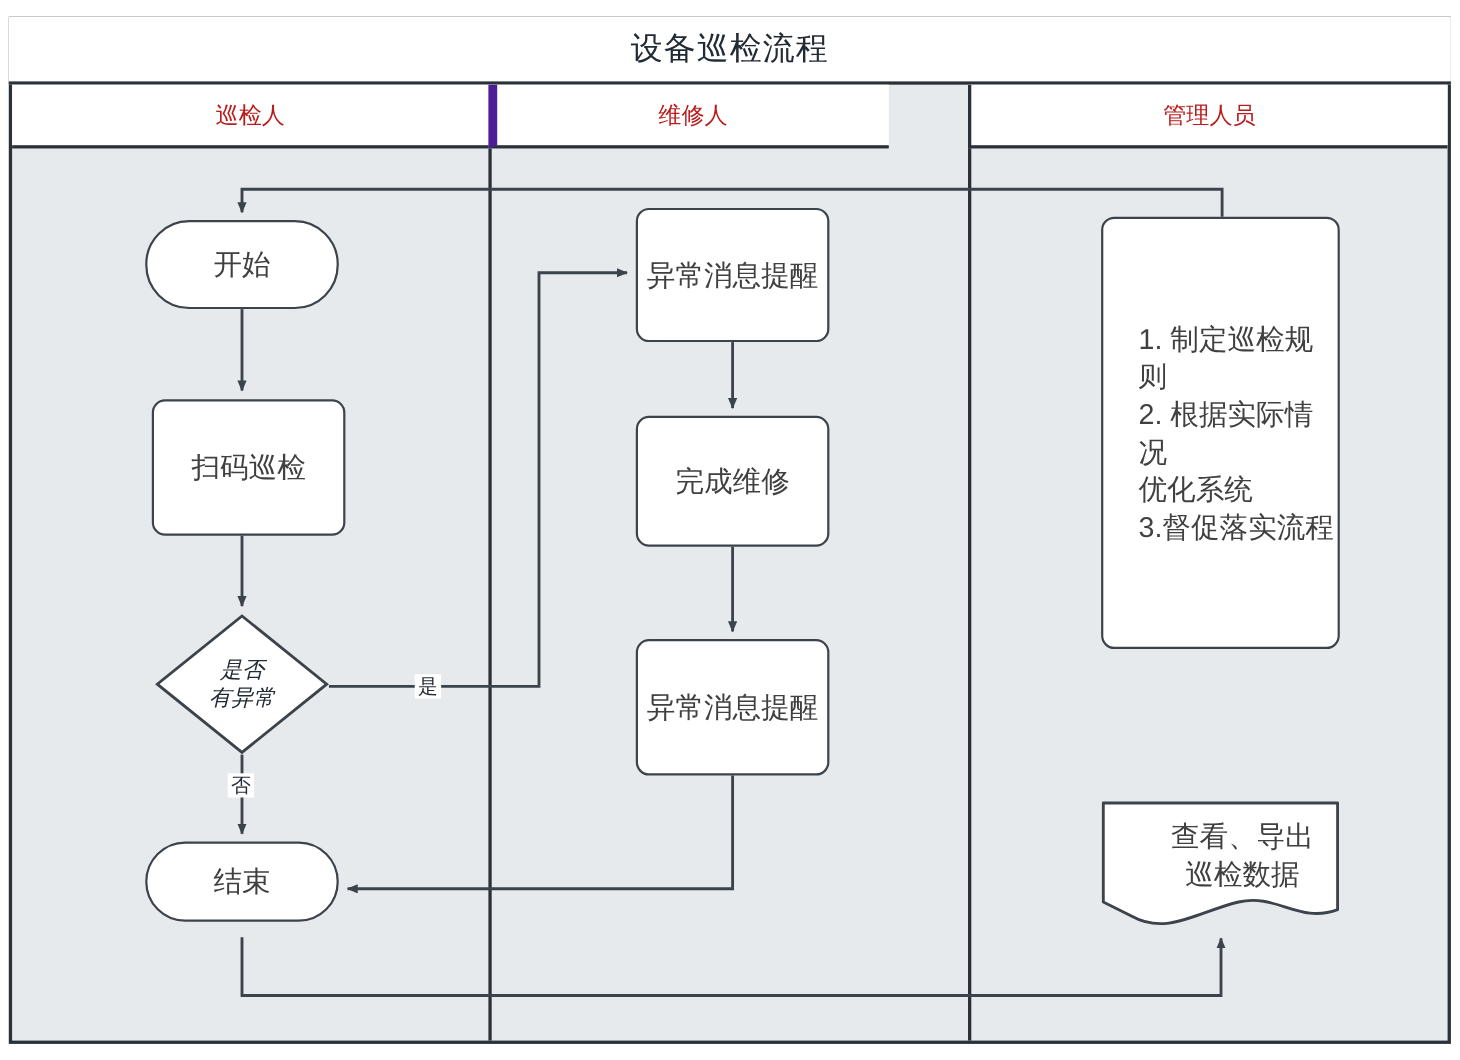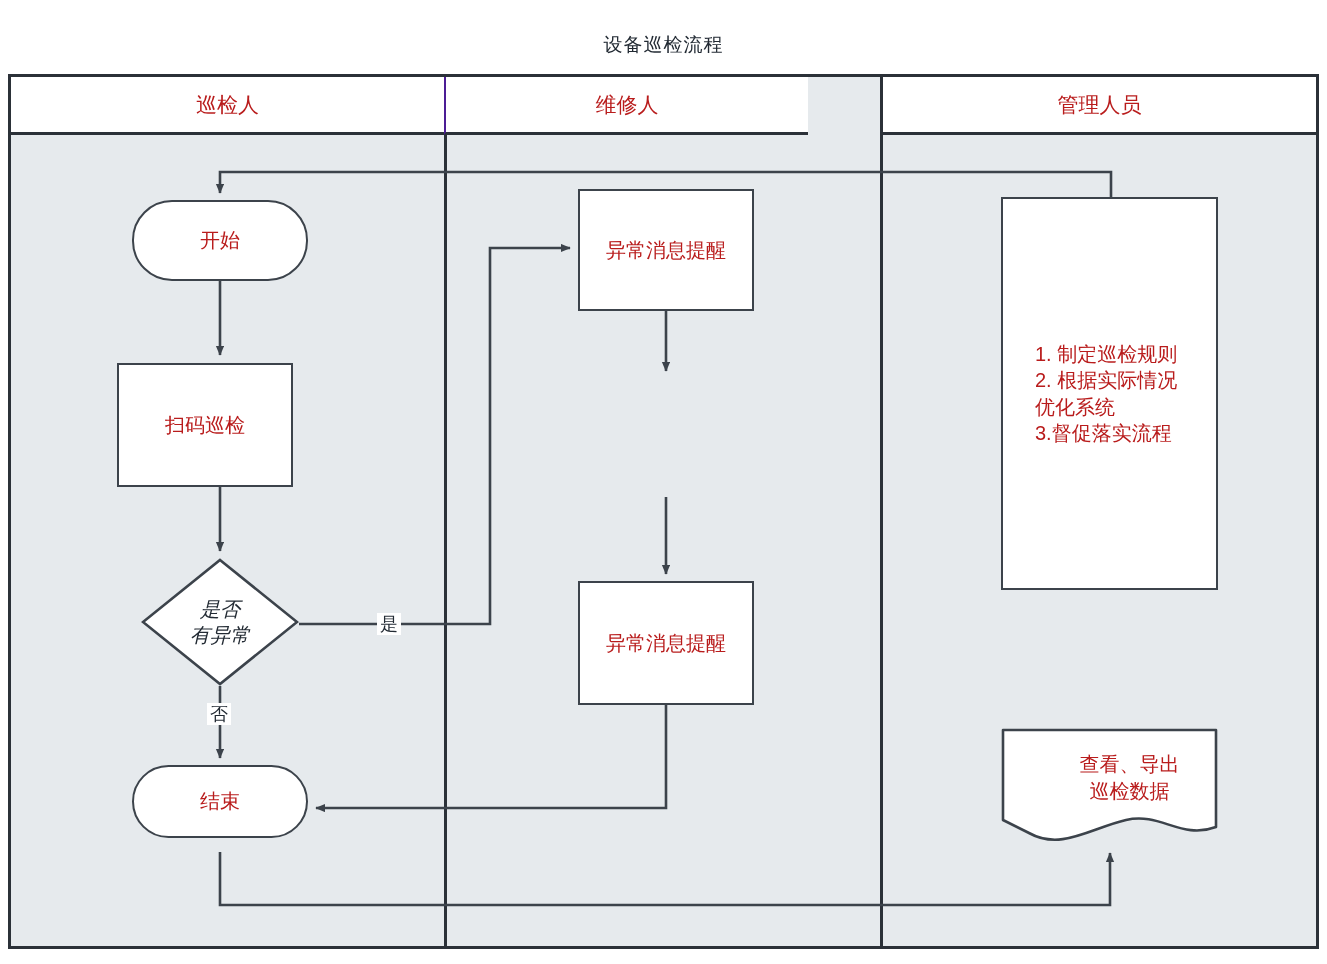--- a/index.html
+++ b/index.html
@@ -35,39 +35,39 @@
     left: 8px;
     top: 15px;
     width: 1311px;
     height: 62px;
     box-sizing: border-box;
     background: #ffffff;
     border-bottom: 3px solid #2b3138;
     display: flex;
     align-items: center;
     justify-content: center;
-    font-size: 19px;
+    font-size: 29px;
     letter-spacing: 1px;
     color: #222a33;
   }
   .lane-head {
     position: absolute;
     top: 77px;
     height: 58px;
     box-sizing: border-box;
     background: #ffffff;
     border-bottom: 3px solid #2b3138;
     display: flex;
     align-items: center;
     justify-content: center;
     font-size: 21px;
     color: #b91c1c;
   }
   .lane-head.l0 { left: 11px;   width: 433px; }
-  .lane-head.l1 { left: 444px;  width: 364px; border-left: 2px solid #4c1d95; }
+  .lane-head.l1 { left: 444px;  width: 364px; border-left: 8px solid #4c1d95; }
   .lane-head.l2 { left: 880px;  width: 436px; border-left: 3px solid #2b3138; }
 
   .lane-div {
     position: absolute;
     top: 135px;
     height: 811px;
     width: 3px;
     background: #2b3138;
   }
   .lane-div.d0 { left: 444px; }
@@ -76,28 +76,28 @@
   
   .node {
     position: absolute;
     box-sizing: border-box;
     background: #ffffff;
     border: 2px solid #3c434b;
     display: flex;
     align-items: center;
     justify-content: center;
     text-align: center;
-    font-size: 20px;
+    font-size: 26px;
     line-height: 1.32;
-    color: #b91c1c;
+    color: #404040;
     white-space: pre-line;
     z-index: 3;
   }
   .node.terminator { border-radius: 40px; }
-  .node.process { border-radius: 0; }
+  .node.process { border-radius: 12px; }
   .node.doc {
     border: none;
     background: transparent;
     padding-bottom: 26px;
   }
   .doc-label {
     position: relative;
     z-index: 2;
   }
   .node.list {
@@ -187,34 +187,35 @@
       <path d="M666,705 L666,808 L316,808" marker-end="url(#arrow)"></path>
 
       <path d="M1111,197 L1111,172 L220,172 L220,193" marker-end="url(#arrow)"></path>
 
       <path d="M220,852 L220,905 L1110,905 L1110,853" marker-end="url(#arrow)"></path>
     </g>
   </svg>
 
   <div class="node terminator" style="left:132px; top:200px; width:176px; height:81px;">开始</div>
 
-  <div class="node process" style="left:117px; top:363px; width:176px; height:124px;text-align:center;">扫码巡检</div>
+  <div class="node process" style="left:138px; top:363px; width:176px; height:124px;text-align:center;">扫码巡检</div>
 
   <div class="decision-wrap" style="left:141px; top:558px; width:158px; height:128px;">
     <svg width="158" height="128" viewBox="0 0 158 128">
       <polygon points="79,2 156,64 79,126 2,64" fill="#ffffff" stroke="#3c434b" stroke-width="2.6"></polygon>
     </svg>
     <div class="decision-label">是否
 有异常</div>
   </div>
 
   <div class="node terminator" style="left:132px; top:765px; width:176px; height:73px;">结束</div>
 
   <div class="node process" style="left:578px; top:189px; width:176px; height:122px;">异常消息提醒</div>
 
+  <div class="node process" style="left:578px; top:378px; width:176px; height:119px;">完成维修</div>
 
   <div class="node process" style="left:578px; top:581px; width:176px; height:124px;">异常消息提醒</div>
 
   <div class="node process list" style="left:1001px; top:197px; width:217px; height:393px;">
     <span class="list-text">1. 制定巡检规则
 2. 根据实际情况
 优化系统
 3.督促落实流程</span>
   </div>
 

